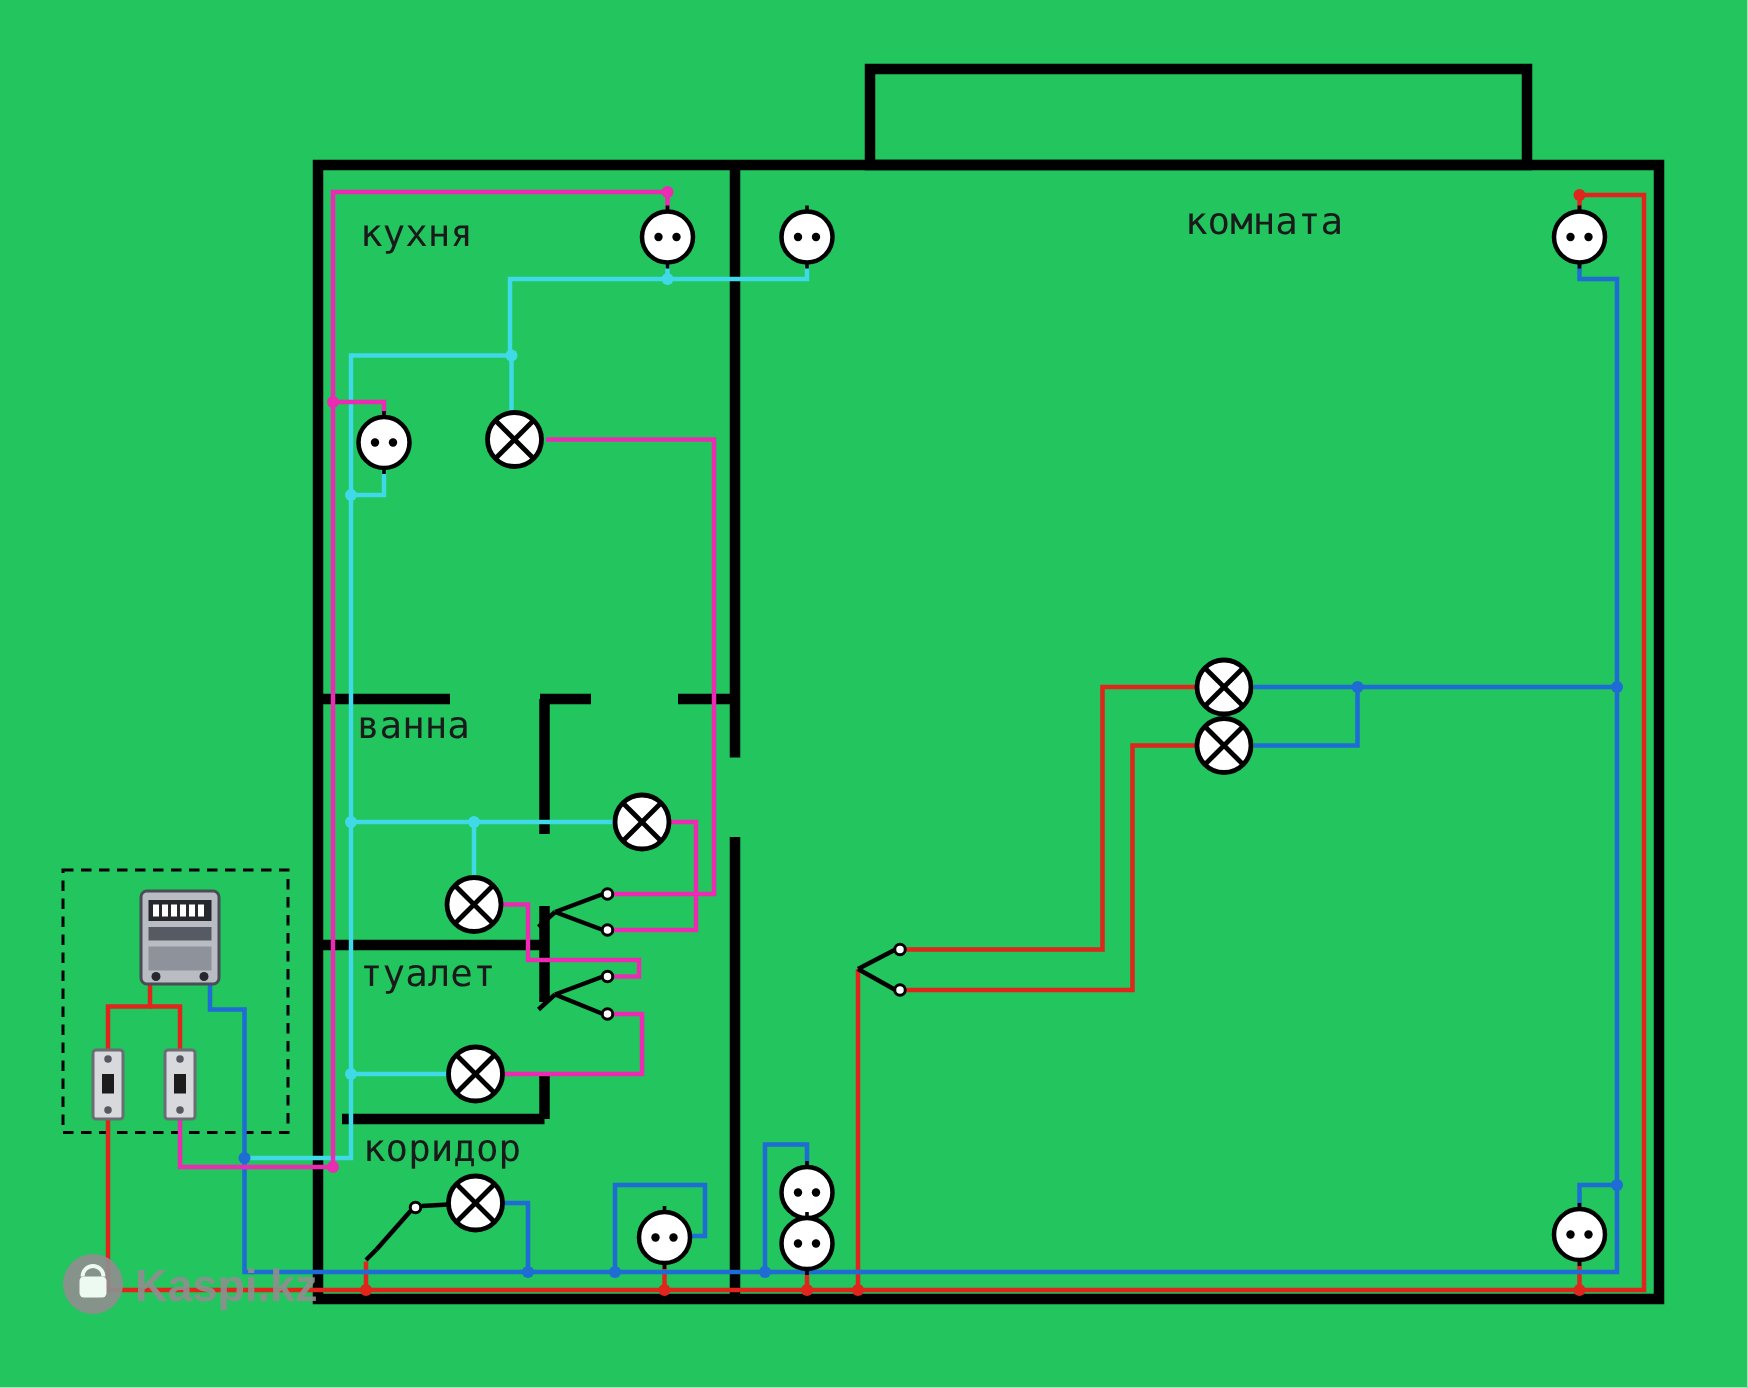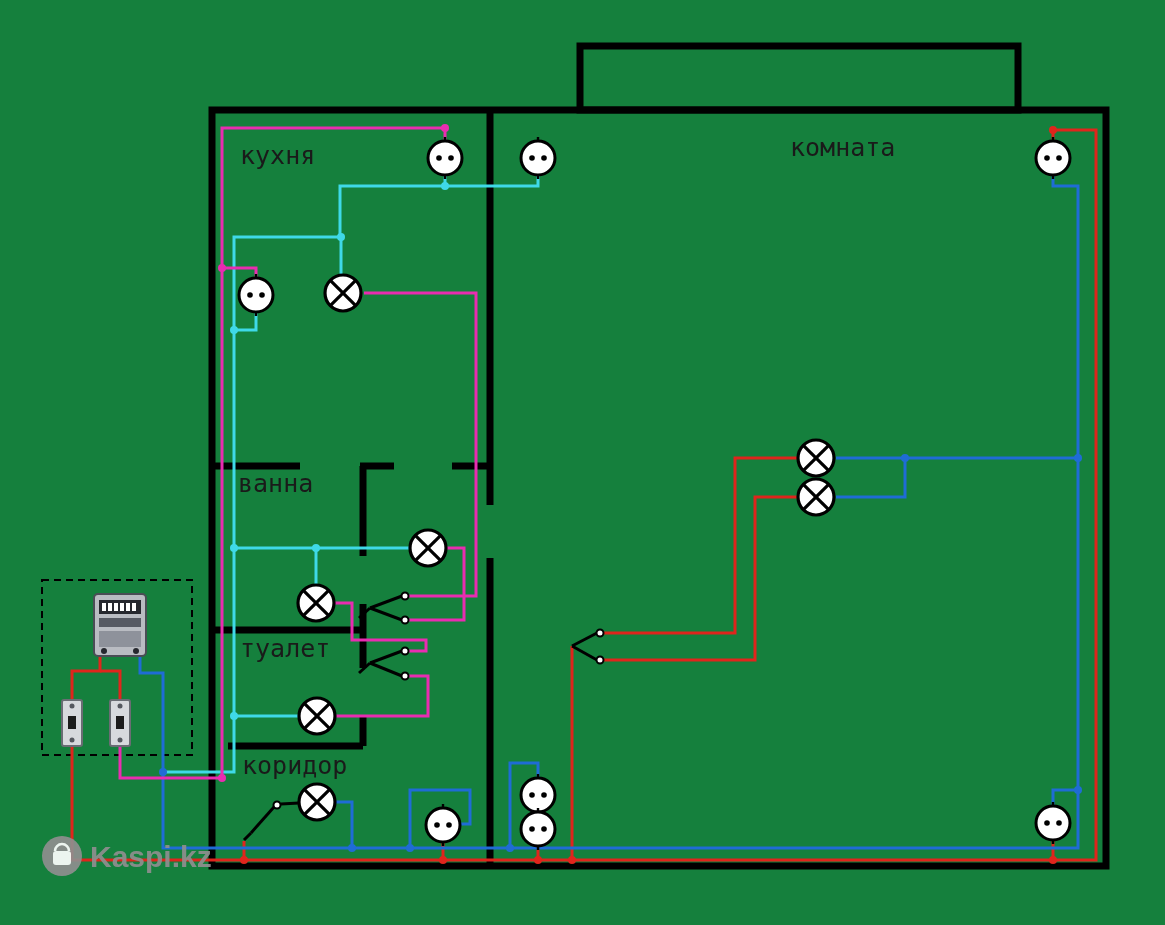--- a/index.html
+++ b/index.html
@@ -1,16 +1,16 @@
 <!DOCTYPE html>
 <html><head>
 <meta charset="utf-8">
 <style>
   html,body{margin:0;padding:0;background:#ffffff;}
-  .canvas{position:relative;width:1165px;height:925px;background:#15803d;overflow:hidden;}
+  .canvas{position:relative;width:1165px;height:925px;background:#22c55e;overflow:hidden;}
   svg{position:absolute;left:0;top:0;}
   .room-label{font-family:"DejaVu Sans Mono","Liberation Mono",monospace;font-size:25px;}
   .wm-text{font-family:"Liberation Sans","DejaVu Sans",sans-serif;font-size:30px;font-weight:bold;}
 </style>
 </head>
 <body>
 
 <div class="canvas">
 <svg width="1165" height="925" viewBox="0 0 1165 925">
 

